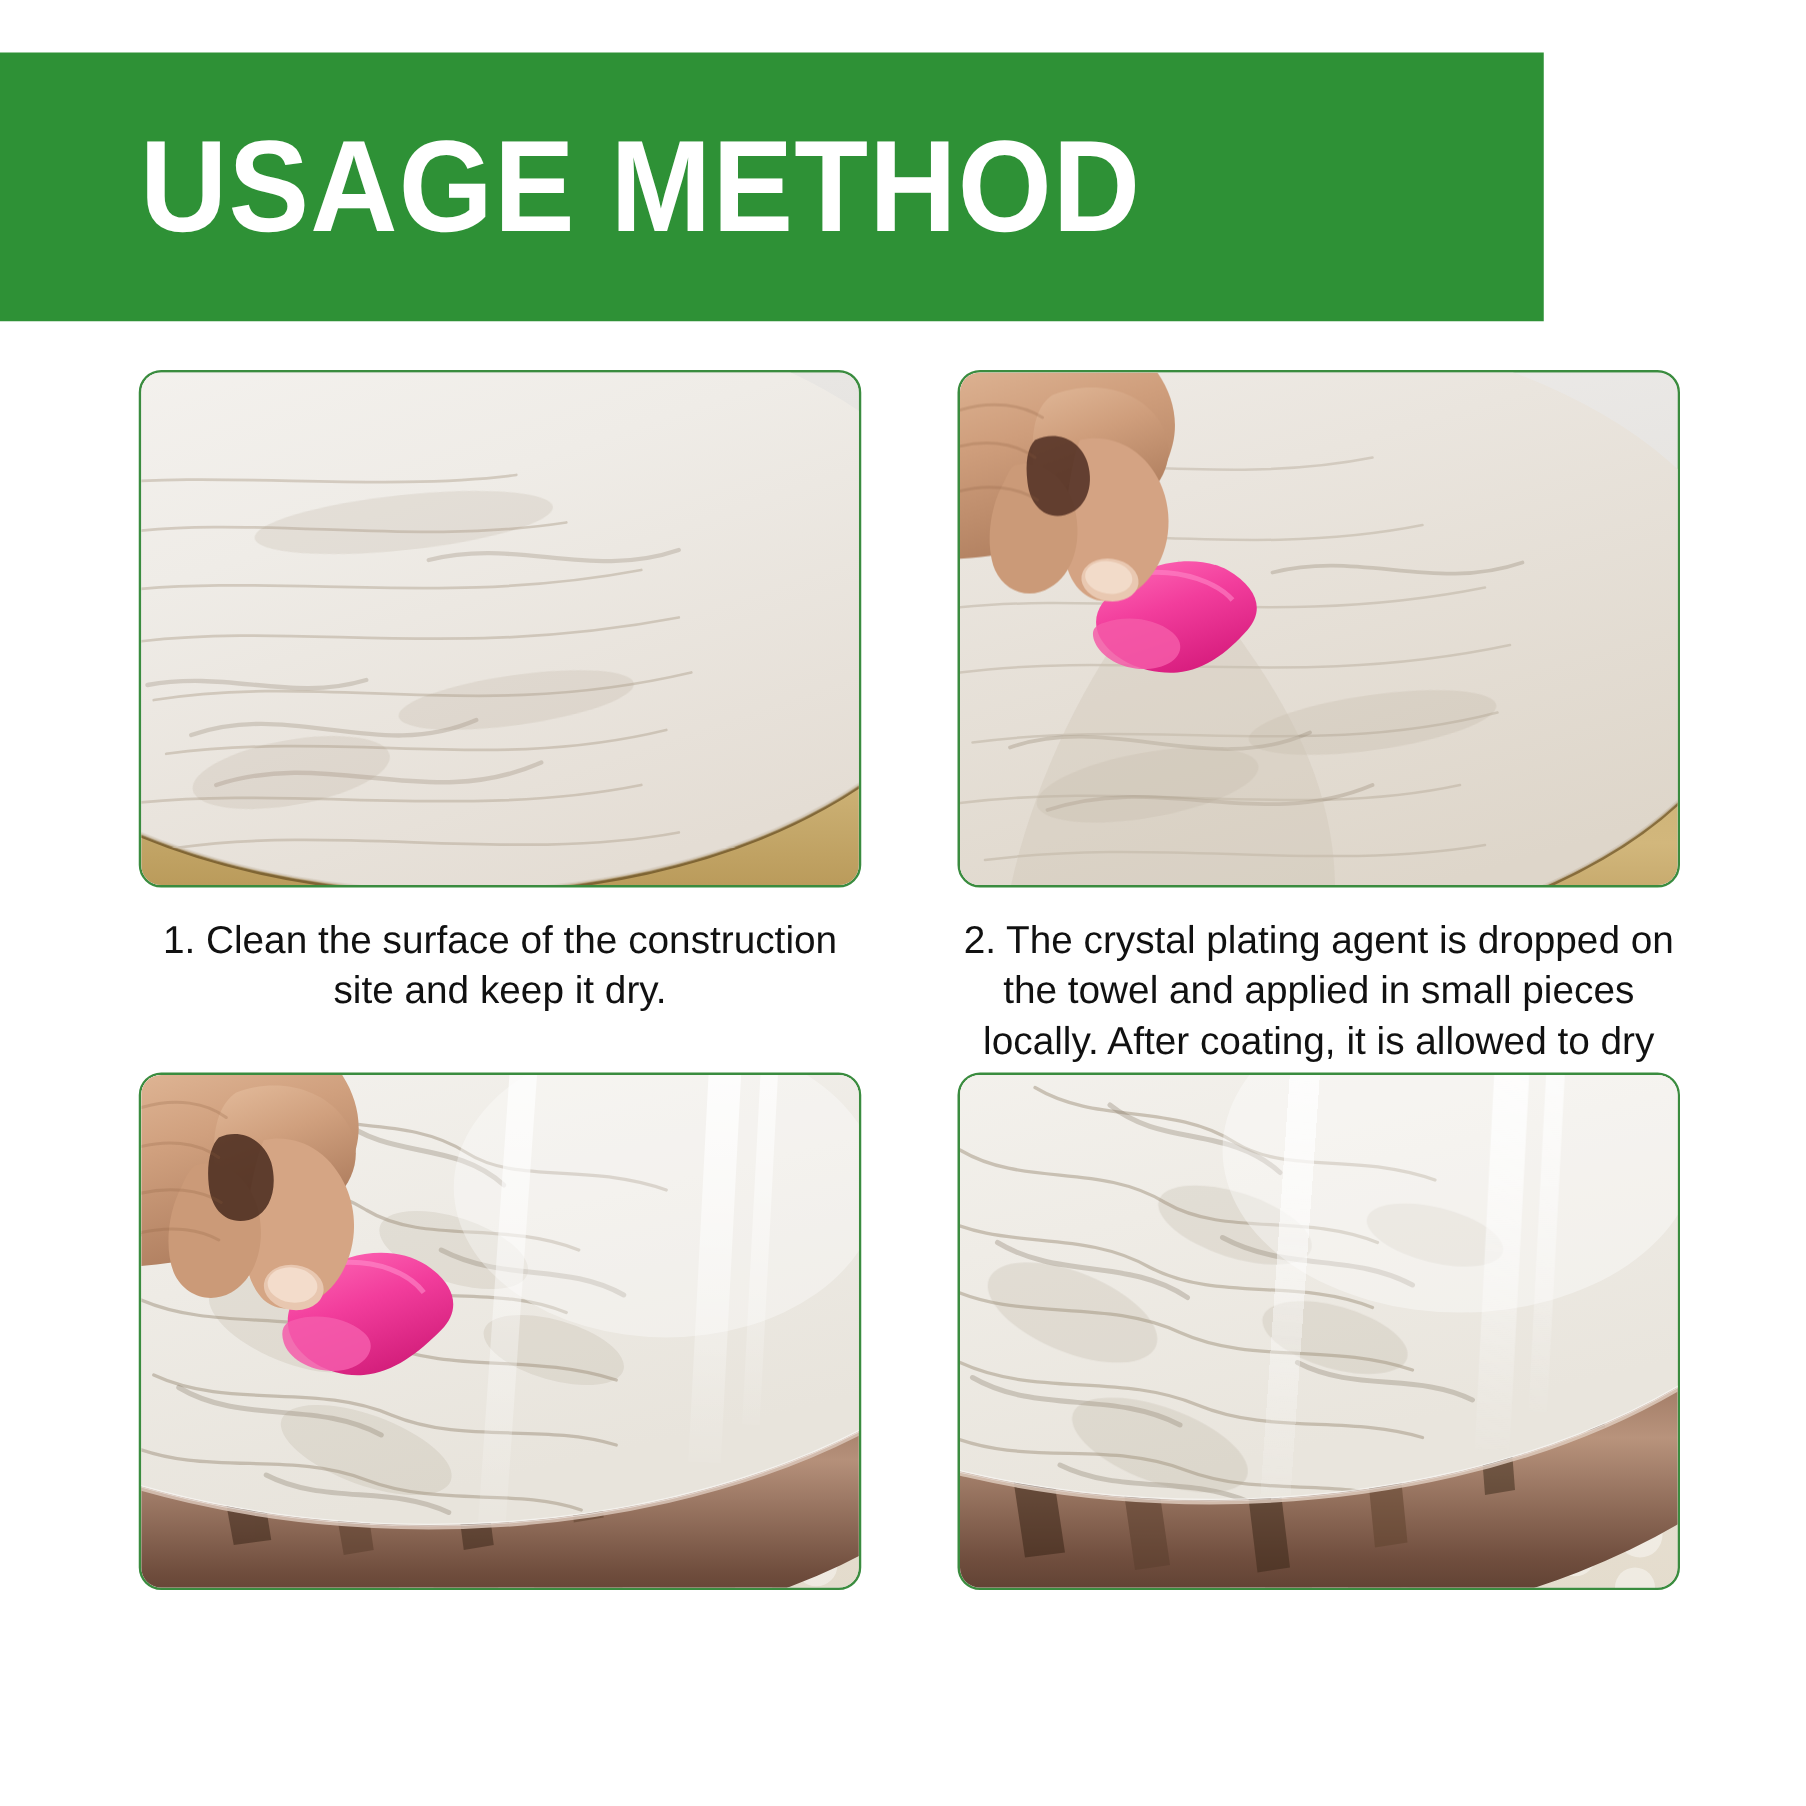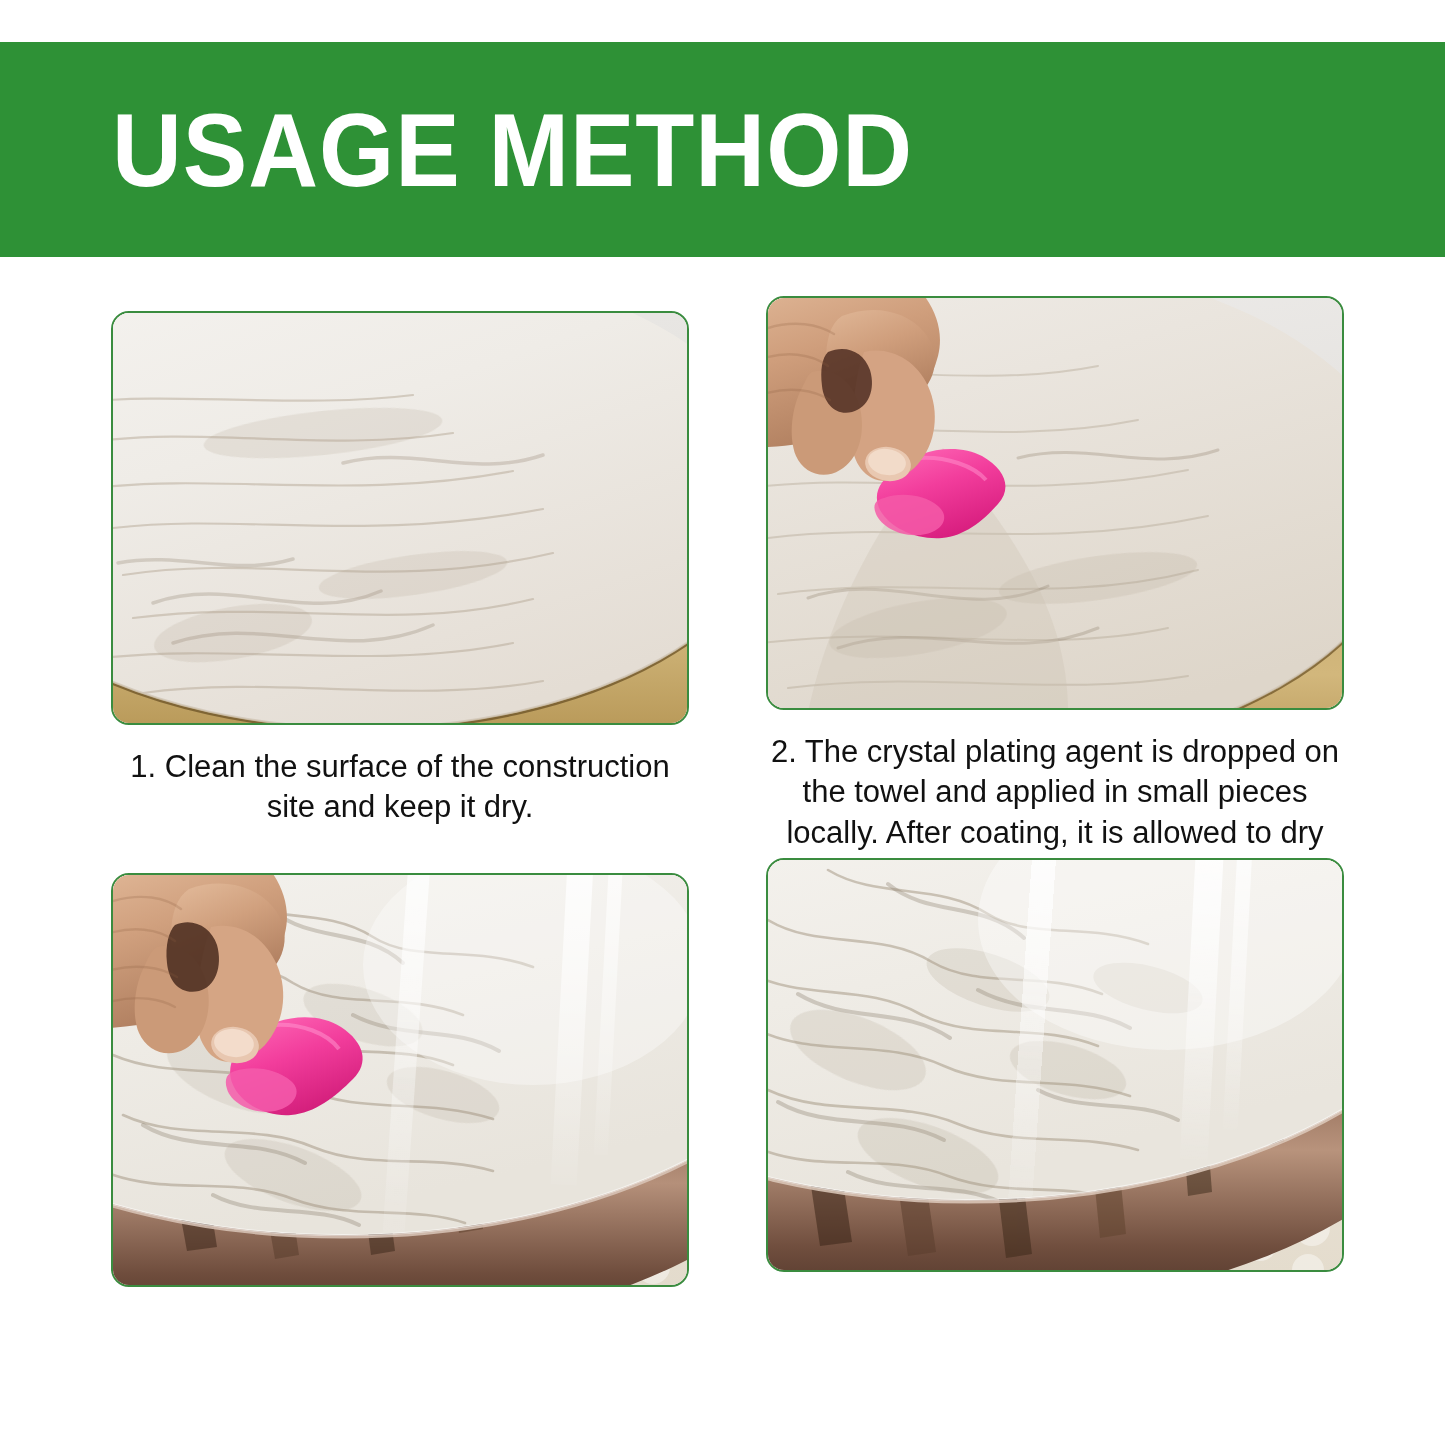--- a/index.html
+++ b/index.html
@@ -13,21 +13,21 @@
     font-family: "Liberation Sans", sans-serif;
     overflow: hidden;
     position: relative;
   }
 
   
   .header-banner {
     position: absolute;
     left: 0;
     top: 42px;
-    width: 1445px;
+    width: 1235px;
     height: 215px;
     background: #2E9136;
     display: flex;
     align-items: center;
   }
   .header-title {
     color: #ffffff;
     font-family: "Liberation Sans Narrow", "Liberation Sans", sans-serif;
     font-size: 104px;
     font-weight: bold;
@@ -45,21 +45,21 @@
     left: 0;
     top: 257px;
     width: 1445px;
     height: 1188px;
   }
 
   .step-card {
     position: absolute;
     width: 578px;
   }
-  .step-card.col-left  { left: 111px; margin-top: 15px; }
+  .step-card.col-left  { left: 111px; }
   .step-card.col-right { left: 766px; }
   .step-card.row-top    { top: 39px; }
   .step-card.row-bottom { top: 601px; }
 
   .photo-frame {
     width: 578px;
     height: 414px;
     border: 2px solid #3A8C3F;
     border-radius: 18px;
     overflow: hidden;

